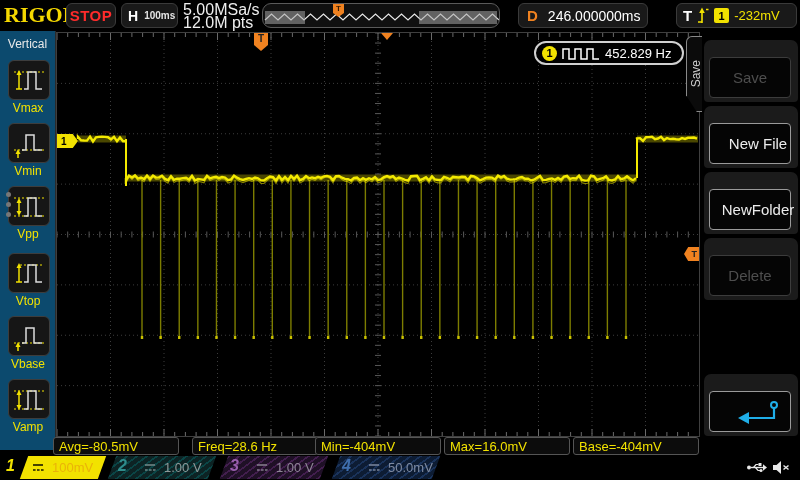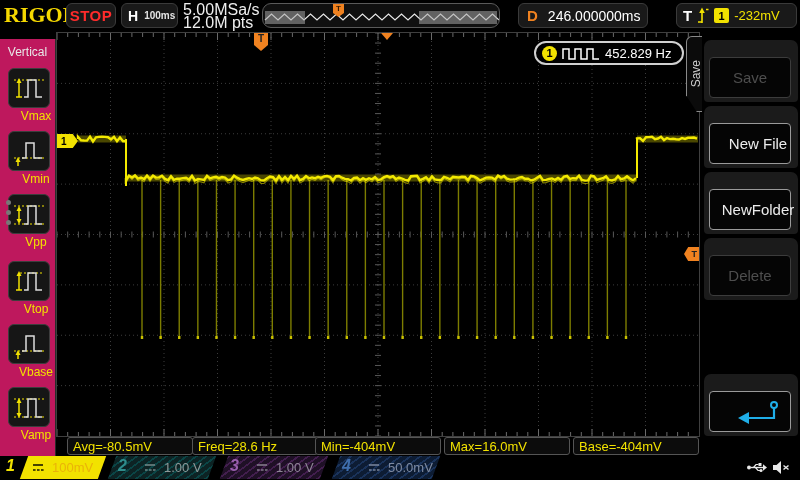--- a/index.html
+++ b/index.html
@@ -25,25 +25,25 @@
   #t-box{left:676px;width:121px;padding:0 6px;gap:5px;}
   #t-box .tl{color:#fff;font-weight:bold;font-size:15px;}
   #t-badge{width:15px;height:15px;background:#f2e200;border-radius:2px;color:#000;
            font-weight:bold;font-size:11px;display:flex;align-items:center;justify-content:center;}
   #t-box .tv{color:#f2e200;font-size:13px;}
   #strip-t-flag{position:absolute;left:70px;top:0px;width:11px;height:13px;background:#f08220;
     clip-path:polygon(0 0,100% 0,100% 70%,50% 100%,0 70%);color:#3a1c00;font-size:8px;font-weight:bold;
     display:flex;justify-content:center;}
 
   
-  #leftmenu{position:absolute;left:0;top:39px;width:55px;height:419px;background:#be185d;border-right:1px solid #2a2a2a;}
+  #leftmenu{position:absolute;left:0;top:31px;width:55px;height:419px;background:#0c4a6e;border-right:1px solid #2a2a2a;}
   #leftmenu .lm-title{position:absolute;left:0;top:6px;width:55px;text-align:center;color:#e8e8e8;font-size:12px;}
   .lm-item .lm-btn{position:absolute;left:8px;width:40px;height:38px;background:#161616;
        border:1px solid #3d3d3d;border-radius:6px;display:flex;align-items:center;justify-content:center;}
-  .lm-item .lm-label{position:absolute;left:0;width:56px;text-align:center;color:#f2e200;font-size:12px;margin-left:8px;}
+  .lm-item .lm-label{position:absolute;left:0;width:56px;text-align:center;color:#f2e200;font-size:12px;}
   .pager-dot{position:absolute;left:6px;width:5px;height:5px;border-radius:50%;background:#777;}
 
   
   #grat{position:absolute;left:56px;top:32px;width:642px;height:403px;background:#000;border:1px solid #3f3f3f;box-sizing:content-box;}
   #wave-svg{position:absolute;left:0;top:0;}
   #counter-badge{position:absolute;left:477px;top:8px;width:150px;height:24px;border:2px solid #d0d0d0;
       border-radius:13px;background:#000;display:flex;align-items:center;gap:5px;padding:0 6px;box-sizing:border-box;}
   #counter-badge .cb-ch{width:15px;height:15px;border-radius:50%;background:#f2e200;color:#000;
       font-weight:bold;font-size:11px;display:flex;align-items:center;justify-content:center;}
   #counter-badge .cb-val{color:#fff;font-size:13px;}
@@ -573,21 +573,21 @@
       <div class="rm-btn on">
         <svg width="46" height="26" viewBox="0 0 46 26">
           <circle cx="39" cy="6" r="3" fill="none" stroke="#1faee8" stroke-width="2"></circle>
           <path d="M39,9 V19 H13" fill="none" stroke="#1faee8" stroke-width="2.2"></path>
           <path d="M14,13 L3,19 L14,25 Z" fill="#1faee8"></path>
         </svg>
       </div>
     </div>
   </div>
 
-  <div class="meas-box" style="left:67px">Avg=-80.5mV</div>
+  <div class="meas-box" style="left:53px">Avg=-80.5mV</div>
   <div class="meas-box" style="left:192px">Freq=28.6 Hz</div>
   <div class="meas-box" style="left:315px">Min=-404mV</div>
   <div class="meas-box" style="left:444px">Max=16.0mV</div>
   <div class="meas-box" style="left:573px">Base=-404mV</div>
 
   <div id="chanbar">
 
     <div class="ch" style="left:0">
       <div class="ch-body" id="ch1body" style="left:16px;right:4px;background:#f2e200"></div>
       <div class="ch-body" style="left:-6px;width:30px;background:#000"></div>

